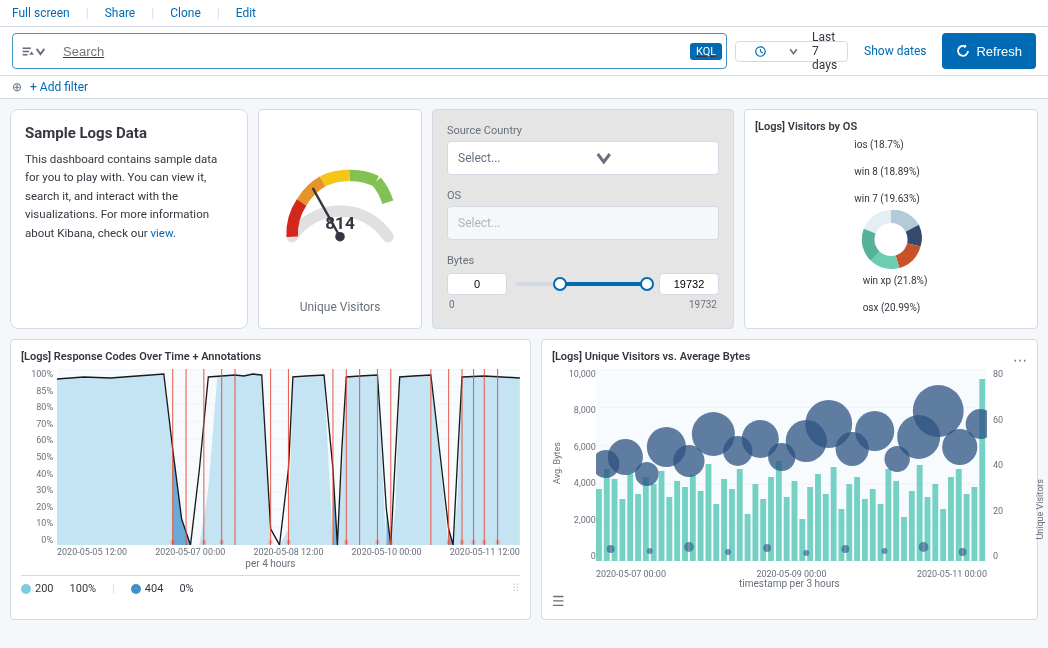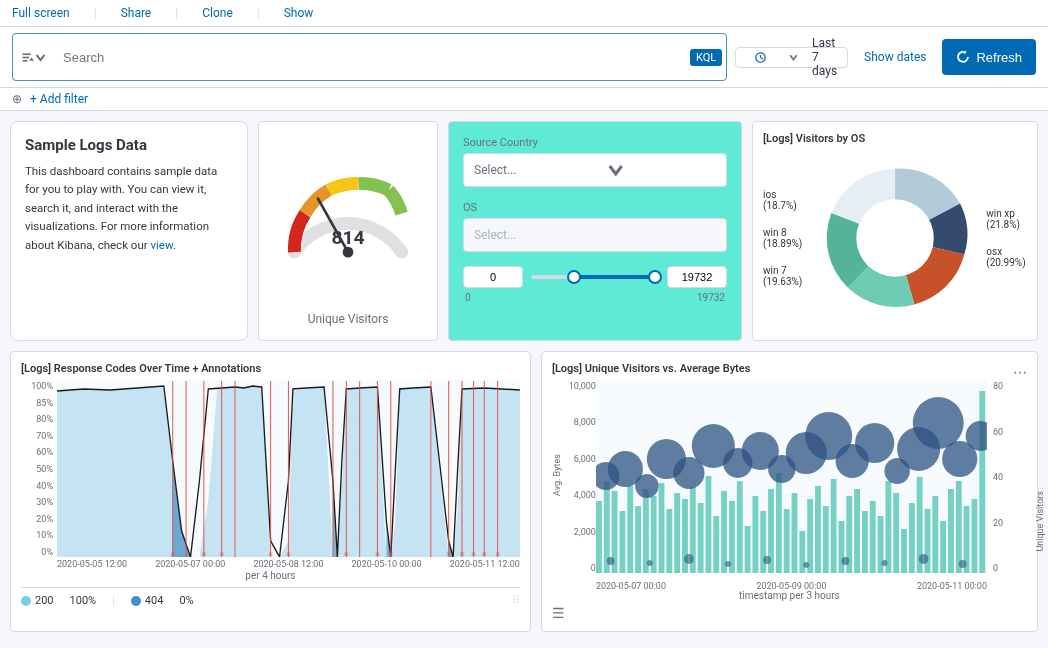--- a/index.html
+++ b/index.html
@@ -1,25 +1,25 @@
 <!DOCTYPE html>
 <html><head>
   <meta charset="utf-8">
   <style>
     * { box-sizing: border-box; margin: 0; padding: 0; }
     body { font-family: -apple-system, BlinkMacSystemFont, 'Segoe UI', Roboto, sans-serif; background: #f5f7fa; color: #343741; font-size: 12px; }
 
     
-    .top-nav { display: flex; align-items: center; padding: 6px 12px; background: #fff; border-bottom: 1px solid #d3dae6; gap: 24px; }
+    .top-nav { display: flex; align-items: center; padding: 6px 12px; background: #fff; border-bottom: 1px solid #d3dae6; gap: 16px; }
     .top-nav a { color: #006bb4; text-decoration: none; font-size: 12px; }
     .top-nav-sep { color: #d3dae6; }
 
     
     .search-bar { display: flex; align-items: center; padding: 6px 12px; background: #fff; border-bottom: 1px solid #d3dae6; gap: 8px; }
-    .search-container { display: flex; align-items: center; flex: 1; border: 1px solid #4193c5; border-radius: 4px; overflow: hidden; height: 48px; }
+    .search-container { display: flex; align-items: center; flex: 1; border: 1px solid #4193c5; border-radius: 4px; overflow: hidden; height: 36px; text-decoration: underline; }
     .search-icon-btn { display: flex; align-items: center; padding: 0 8px; cursor: pointer; }
     .search-input { flex: 1; border: none; outline: none; font-size: 13px; padding: 4px 8px; }
     .kql-badge { background: #006bb4; color: #fff; font-size: 11px; padding: 2px 6px; border-radius: 3px; cursor: pointer; margin-right: 4px; }
     .time-picker { display: flex; align-items: center; gap: 4px; border: 1px solid #d3dae6; border-radius: 4px; padding: 4px 10px; background: #fff; cursor: pointer; height: 21px; }
     .show-dates-btn { color: #006bb4; cursor: pointer; font-size: 12px; padding: 4px 8px; }
     .refresh-btn { display: flex; align-items: center; gap: 6px; background: #006bb4; color: #fff; border: none; border-radius: 4px; padding: 6px 14px; cursor: pointer; font-size: 13px; font-weight: 500; height: 36px; }
     .refresh-btn svg { width: 14px; height: 14px; }
 
     
     .filter-bar { display: flex; align-items: center; padding: 4px 12px; background: #fff; border-bottom: 1px solid #d3dae6; gap: 8px; }
@@ -32,42 +32,42 @@
     
     .top-row { display: flex; gap: 10px; height: 220px; }
 
     
     .sample-logs-card { background: #fff; border: 1px solid #d3dae6; border-radius: 8px; padding: 14px; width: 238px; flex-shrink: 0; }
     .sample-logs-card h2 { font-size: 15px; font-weight: 700; margin-bottom: 8px; }
     .sample-logs-card p { font-size: 11.5px; line-height: 1.6; color: #343741; }
     .sample-logs-card a { color: #006bb4; }
 
     
-    .gauge-card { background: #fff; border: 1px solid #d3dae6; border-radius: 4px; padding: 14px; width: 180px; flex-shrink: 0; display: flex; flex-direction: column; align-items: center; justify-content: center; }
+    .gauge-card { background: #fff; border: 1px solid #d3dae6; border-radius: 4px; padding: 14px; width: 164px; flex-shrink: 0; display: flex; flex-direction: column; align-items: center; justify-content: center; }
     .gauge-label { font-size: 12px; color: #69707d; margin-top: 8px; }
 
     
-    .controls-card { background: #5eead4; border: 1px solid #d3dae6; border-radius: 4px; padding: 14px; flex: 1; }
+    .controls-card { background: #e5e5e5; border: 1px solid #d3dae6; border-radius: 4px; padding: 14px; flex: 1; }
     .controls-card label { font-size: 11px; color: #69707d; display: block; margin-bottom: 4px; }
     .select-input { width: 100%; border: 1px solid #d3dae6; border-radius: 4px; padding: 6px 10px; font-size: 12px; color: #69707d; background: #fff; cursor: pointer; display: flex; align-items: center; justify-content: space-between; margin-bottom: 14px; height: 34px; }
     .select-disabled { background: #f5f7fa; }
     .range-section label { font-size: 11px; color: #69707d; display: block; margin-bottom: 6px; }
     .range-row { display: flex; align-items: center; gap: 8px; }
     .range-input { width: 60px; border: 1px solid #d3dae6; border-radius: 4px; padding: 4px 6px; font-size: 11px; text-align: center; }
     .range-track { flex: 1; height: 4px; background: #d3dae6; border-radius: 2px; position: relative; }
     .range-fill { position: absolute; left: 30%; right: 0%; height: 100%; background: #006bb4; border-radius: 2px; }
     .range-thumb { position: absolute; width: 14px; height: 14px; background: #fff; border: 2px solid #006bb4; border-radius: 50%; top: -5px; }
     .range-thumb.left { left: 28%; }
     .range-thumb.right { right: -2%; }
     .range-labels { display: flex; justify-content: space-between; font-size: 10px; color: #69707d; margin-top: 4px; padding: 0 2px; }
 
     
     .donut-card { background: #fff; border: 1px solid #d3dae6; border-radius: 4px; padding: 10px; flex: 1; }
     .donut-card h3 { font-size: 11px; color: #343741; margin-bottom: 6px; font-weight: 600; }
-    .donut-content { display: flex; align-items: center; justify-content: center; height: calc(100% - 24px); position: relative; }
+    .donut-content { display: flex; align-items: center; justify-content: center; height: calc(100% - 24px); position: relative; flex-direction: column; }
     .donut-labels-left { display: flex; flex-direction: column; gap: 16px; font-size: 10px; color: #343741; padding-right: 8px; }
     .donut-labels-right { display: flex; flex-direction: column; gap: 16px; font-size: 10px; color: #343741; padding-left: 8px; }
 
     
     .bottom-row { display: flex; gap: 10px; }
     .chart-card { background: #fff; border: 1px solid #d3dae6; border-radius: 4px; flex: 1; padding: 10px; }
     .chart-card h3 { font-size: 11px; font-weight: 600; margin-bottom: 6px; }
     .chart-legend { display: flex; align-items: center; gap: 16px; margin-top: 6px; font-size: 11px; color: #343741; border-top: 1px solid #d3dae6; padding-top: 6px; }
     .legend-dot { width: 10px; height: 10px; border-radius: 50%; display: inline-block; margin-right: 4px; }
     .legend-item { display: flex; align-items: center; }
@@ -78,21 +78,21 @@
 </head>
 <body>
 
 <div class="top-nav">
   <a>Full screen</a>
   <span class="top-nav-sep">|</span>
   <a>Share</a>
   <span class="top-nav-sep">|</span>
   <a>Clone</a>
   <span class="top-nav-sep">|</span>
-  <a>Show</a>
+  <a>Edit</a>
 </div>
 
 <div class="search-bar">
   <div class="search-container">
     <div class="search-icon-btn">
       <svg width="16" height="16" viewBox="0 0 16 16" fill="none">
         <rect x="2" y="3" width="10" height="2" fill="#69707d"></rect>
         <rect x="2" y="7" width="8" height="2" fill="#69707d"></rect>
         <rect x="2" y="11" width="6" height="2" fill="#69707d"></rect>
         <polygon points="13,8 16,12 10,12" fill="#69707d"></polygon>
@@ -166,20 +166,21 @@
         <span style="color:#69707d">Select...</span>
         <svg width="10" height="10" viewBox="0 0 10 10">
           <polyline points="2,3 5,7 8,3" stroke="#69707d" stroke-width="1.5" fill="none"></polyline>
         </svg>
       </div>
       <label>OS</label>
       <div class="select-input select-disabled">
         <span style="color:#adb5bd">Select...</span>
       </div>
       <div class="range-section">
+        <label>Bytes</label>
         <div class="range-row">
           <input class="range-input" type="text" value="0" style="">
           <div class="range-track">
             <div class="range-fill"></div>
             <div class="range-thumb left"></div>
             <div class="range-thumb right"></div>
           </div>
           <input class="range-input" type="text" value="19732" style="">
         </div>
         <div class="range-labels">

